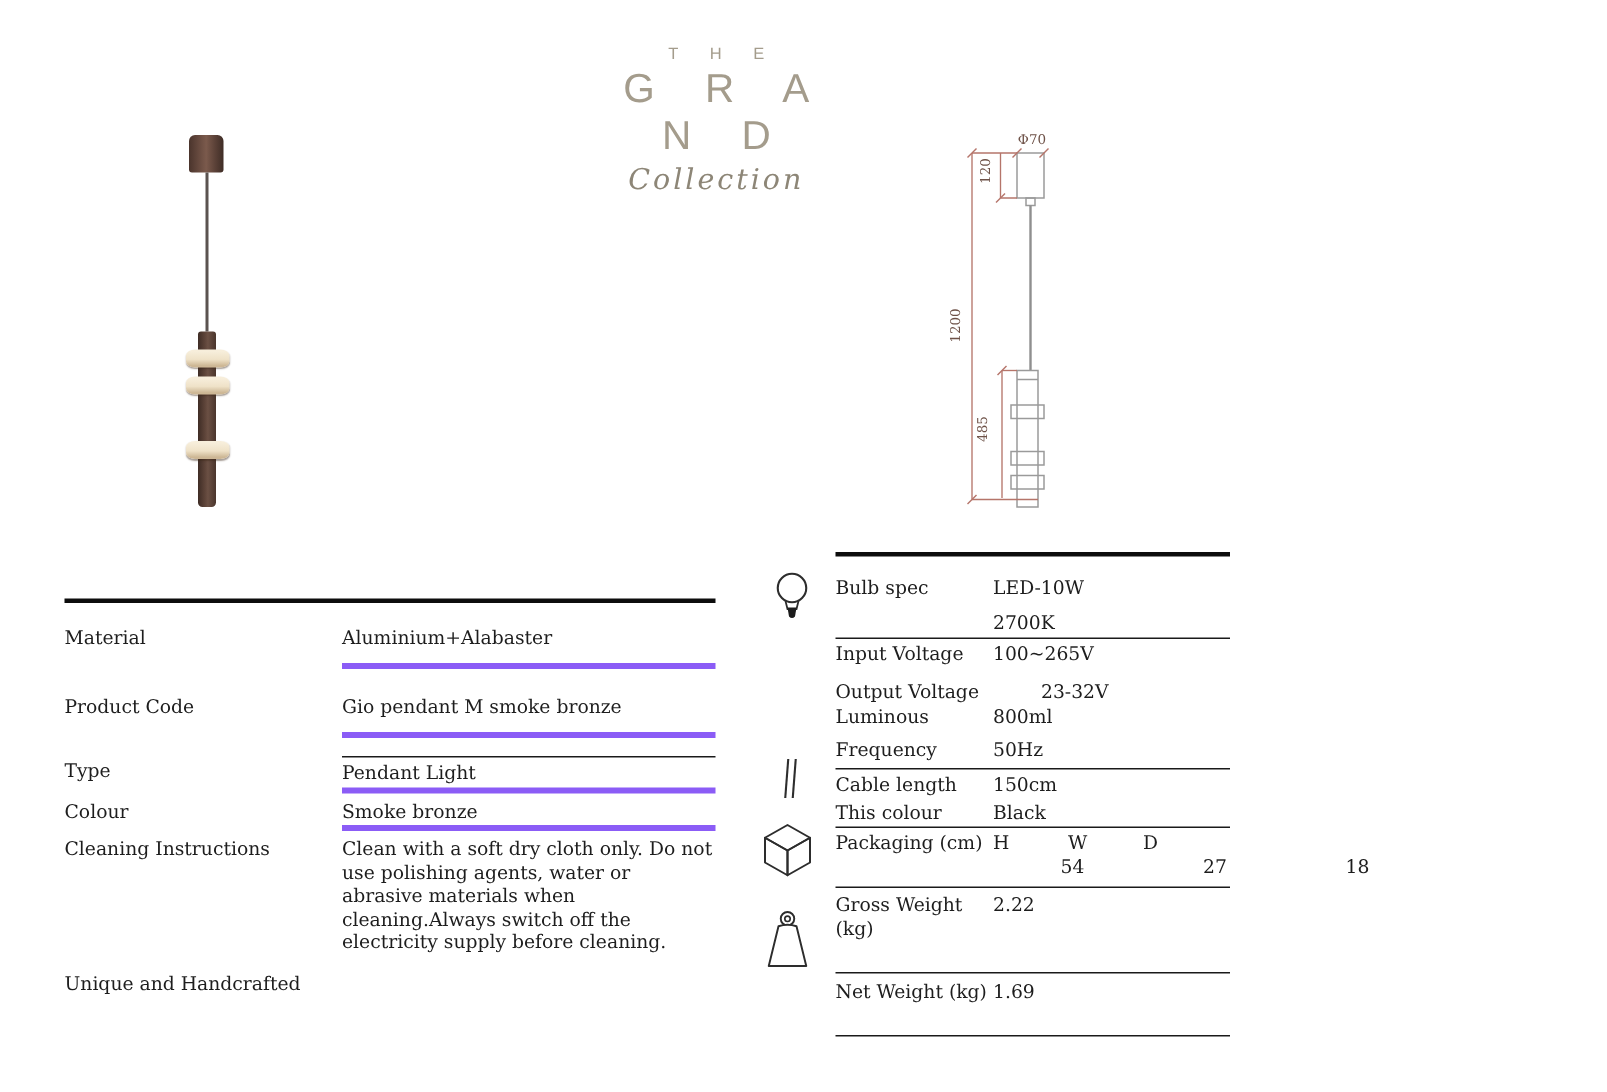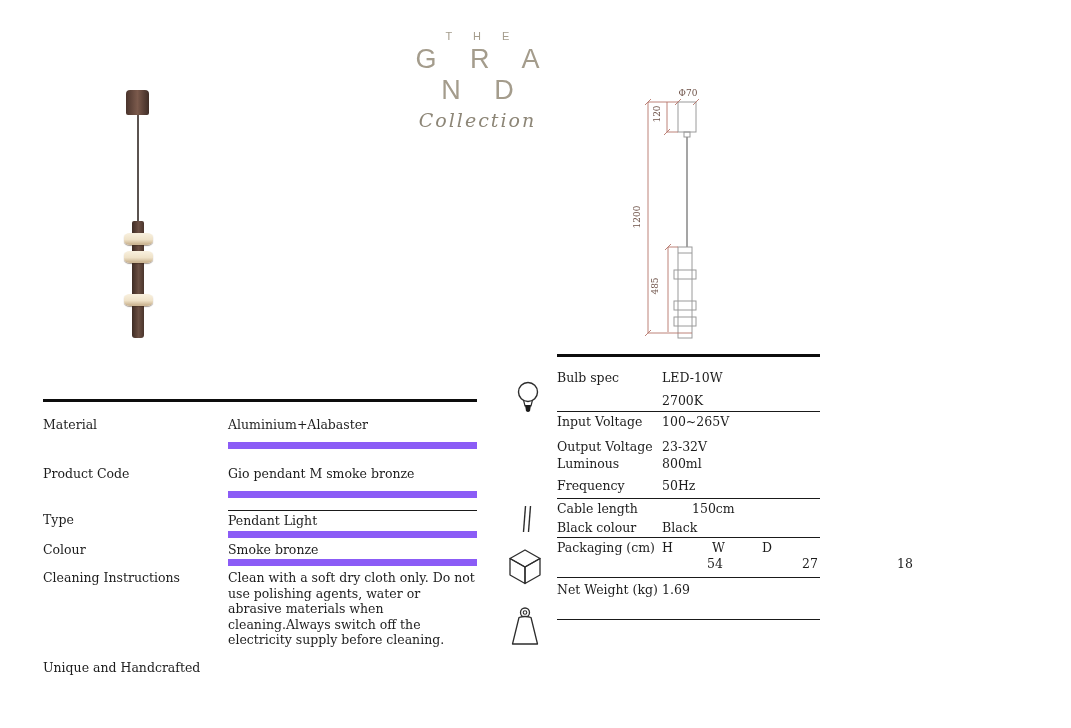--- a/index.html
+++ b/index.html
@@ -46,43 +46,43 @@
   .drawing { position:absolute; left:632px; top:85px; }
 
   
   .cell { font-size:12.5px; line-height:15.5px; color:#1d1d1d; }
 
   
   .ltable { position:absolute; left:43px; top:367px; width:434px; border-top:3px solid #0d0d0d;margin-top:32px; }
   .lrow { display:flex; }
   .llabel { width:185px; flex:0 0 185px; padding-top:2px; }
   .lvalue { flex:1; padding-top:2px; }
-  .bb { border-bottom:7px solid #8b5cf6; }
+  .bb { border-bottom:4px solid #8b5cf6; }
   .bt { border-top:1px solid #1a1a1a; }
   .lrow1 { margin-top:13px; } .lrow1 .lvalue { padding-bottom:9px; }
   .lrow2 { margin-top:15px; } .lrow2 .lvalue { padding-bottom:10px; }
   .lrow3 { margin-top:12px; } .lrow3 .lvalue { padding-bottom:2px; }
   .lrow4 { margin-top:2px;  } .lrow4 .lvalue { padding-bottom:2px; }
   .lrow5 { margin-top:2px;  }
   .lrow6 { margin-top:10px; } .lrow6 .lvalue { padding-top:2px; }
 
   
-  .rtable { position:absolute; left:557px; top:354px; width:263px; border-top:3px solid #0d0d0d; }
+  .rtable { position:absolute; left:557px; top:368px; width:263px; border-top:3px solid #0d0d0d; }
   .rrow { display:flex; }
   .rlabel { width:105px; flex:0 0 105px; }
   .rvalue { flex:1; }
   .pk { width:50px; flex:0 0 50px; }
   .hr { border-bottom:1px solid #1a1a1a; }
   .rr1 { padding-top:13px; }
   .rr2 { padding-top:7px; padding-bottom:3px; }
   .rr3 { padding-top:2px; padding-bottom:9px; }
-  .rr4 { padding-top:0; }
+  .rr4 { padding-top:0;gap:32px; }
   .rr5 { padding-top:2px; padding-bottom:6px; }
   .rr6 { padding-bottom:5px;align-items:flex-end; }
-  .rr7 { padding-top:2px;gap:30px; }
+  .rr7 { padding-top:2px; }
   .rr8 { padding-top:3px; padding-bottom:2px; }
   .rr9h { padding-top:2px; }
   .rr9v { padding-top:0; padding-bottom:6px;gap:45px; }
   .rr10 { padding-top:3px; padding-bottom:22px; }
   .rr11 { padding-top:4px; padding-bottom:21px; }
 
   
   .icon { position:absolute; }
   .icon-bulb   { left:515px; top:380px; }
   .icon-cable  { left:519px; top:505px; }
@@ -193,35 +193,39 @@
     </div>
     <div class="rrow rr6 hr">
       <div class="cell rlabel">Frequency</div>
       <div class="cell rvalue">50Hz</div>
     </div>
     <div class="rrow rr7">
       <div class="cell rlabel">Cable length</div>
       <div class="cell rvalue">150cm</div>
     </div>
     <div class="rrow rr8 hr">
-      <div class="cell rlabel">Black colour</div>
+      <div class="cell rlabel">This colour</div>
       <div class="cell rvalue">Black</div>
     </div>
     <div class="rrow rr9h">
       <div class="cell rlabel">Packaging (cm)</div>
       <div class="cell pk">H</div>
       <div class="cell pk">W</div>
       <div class="cell pk">D</div>
     </div>
     <div class="rrow rr9v hr">
       <div class="cell rlabel"></div>
       <div class="cell pk">54</div>
       <div class="cell pk">27</div>
       <div class="cell pk">18</div>
     </div>
+    <div class="rrow rr10 hr">
+      <div class="cell rlabel">Gross Weight (kg)</div>
+      <div class="cell rvalue">2.22</div>
+    </div>
     <div class="rrow rr11 hr">
       <div class="cell rlabel">Net Weight (kg)</div>
       <div class="cell rvalue">1.69</div>
     </div>
   </div>
 
   <svg class="icon icon-bulb" width="26" height="38" viewBox="0 0 26 38">
     <circle cx="13" cy="12" r="9.5" fill="none" stroke="#2d2d2d" stroke-width="1.4"></circle>
     <path d="M8.5 20 L10 26 L16 26 L17.5 20" fill="none" stroke="#2d2d2d" stroke-width="1.2"></path>
     <path d="M10 25 L16 25 L15 31 Q13 33 11 31 Z" fill="#1c1c1c"></path>

